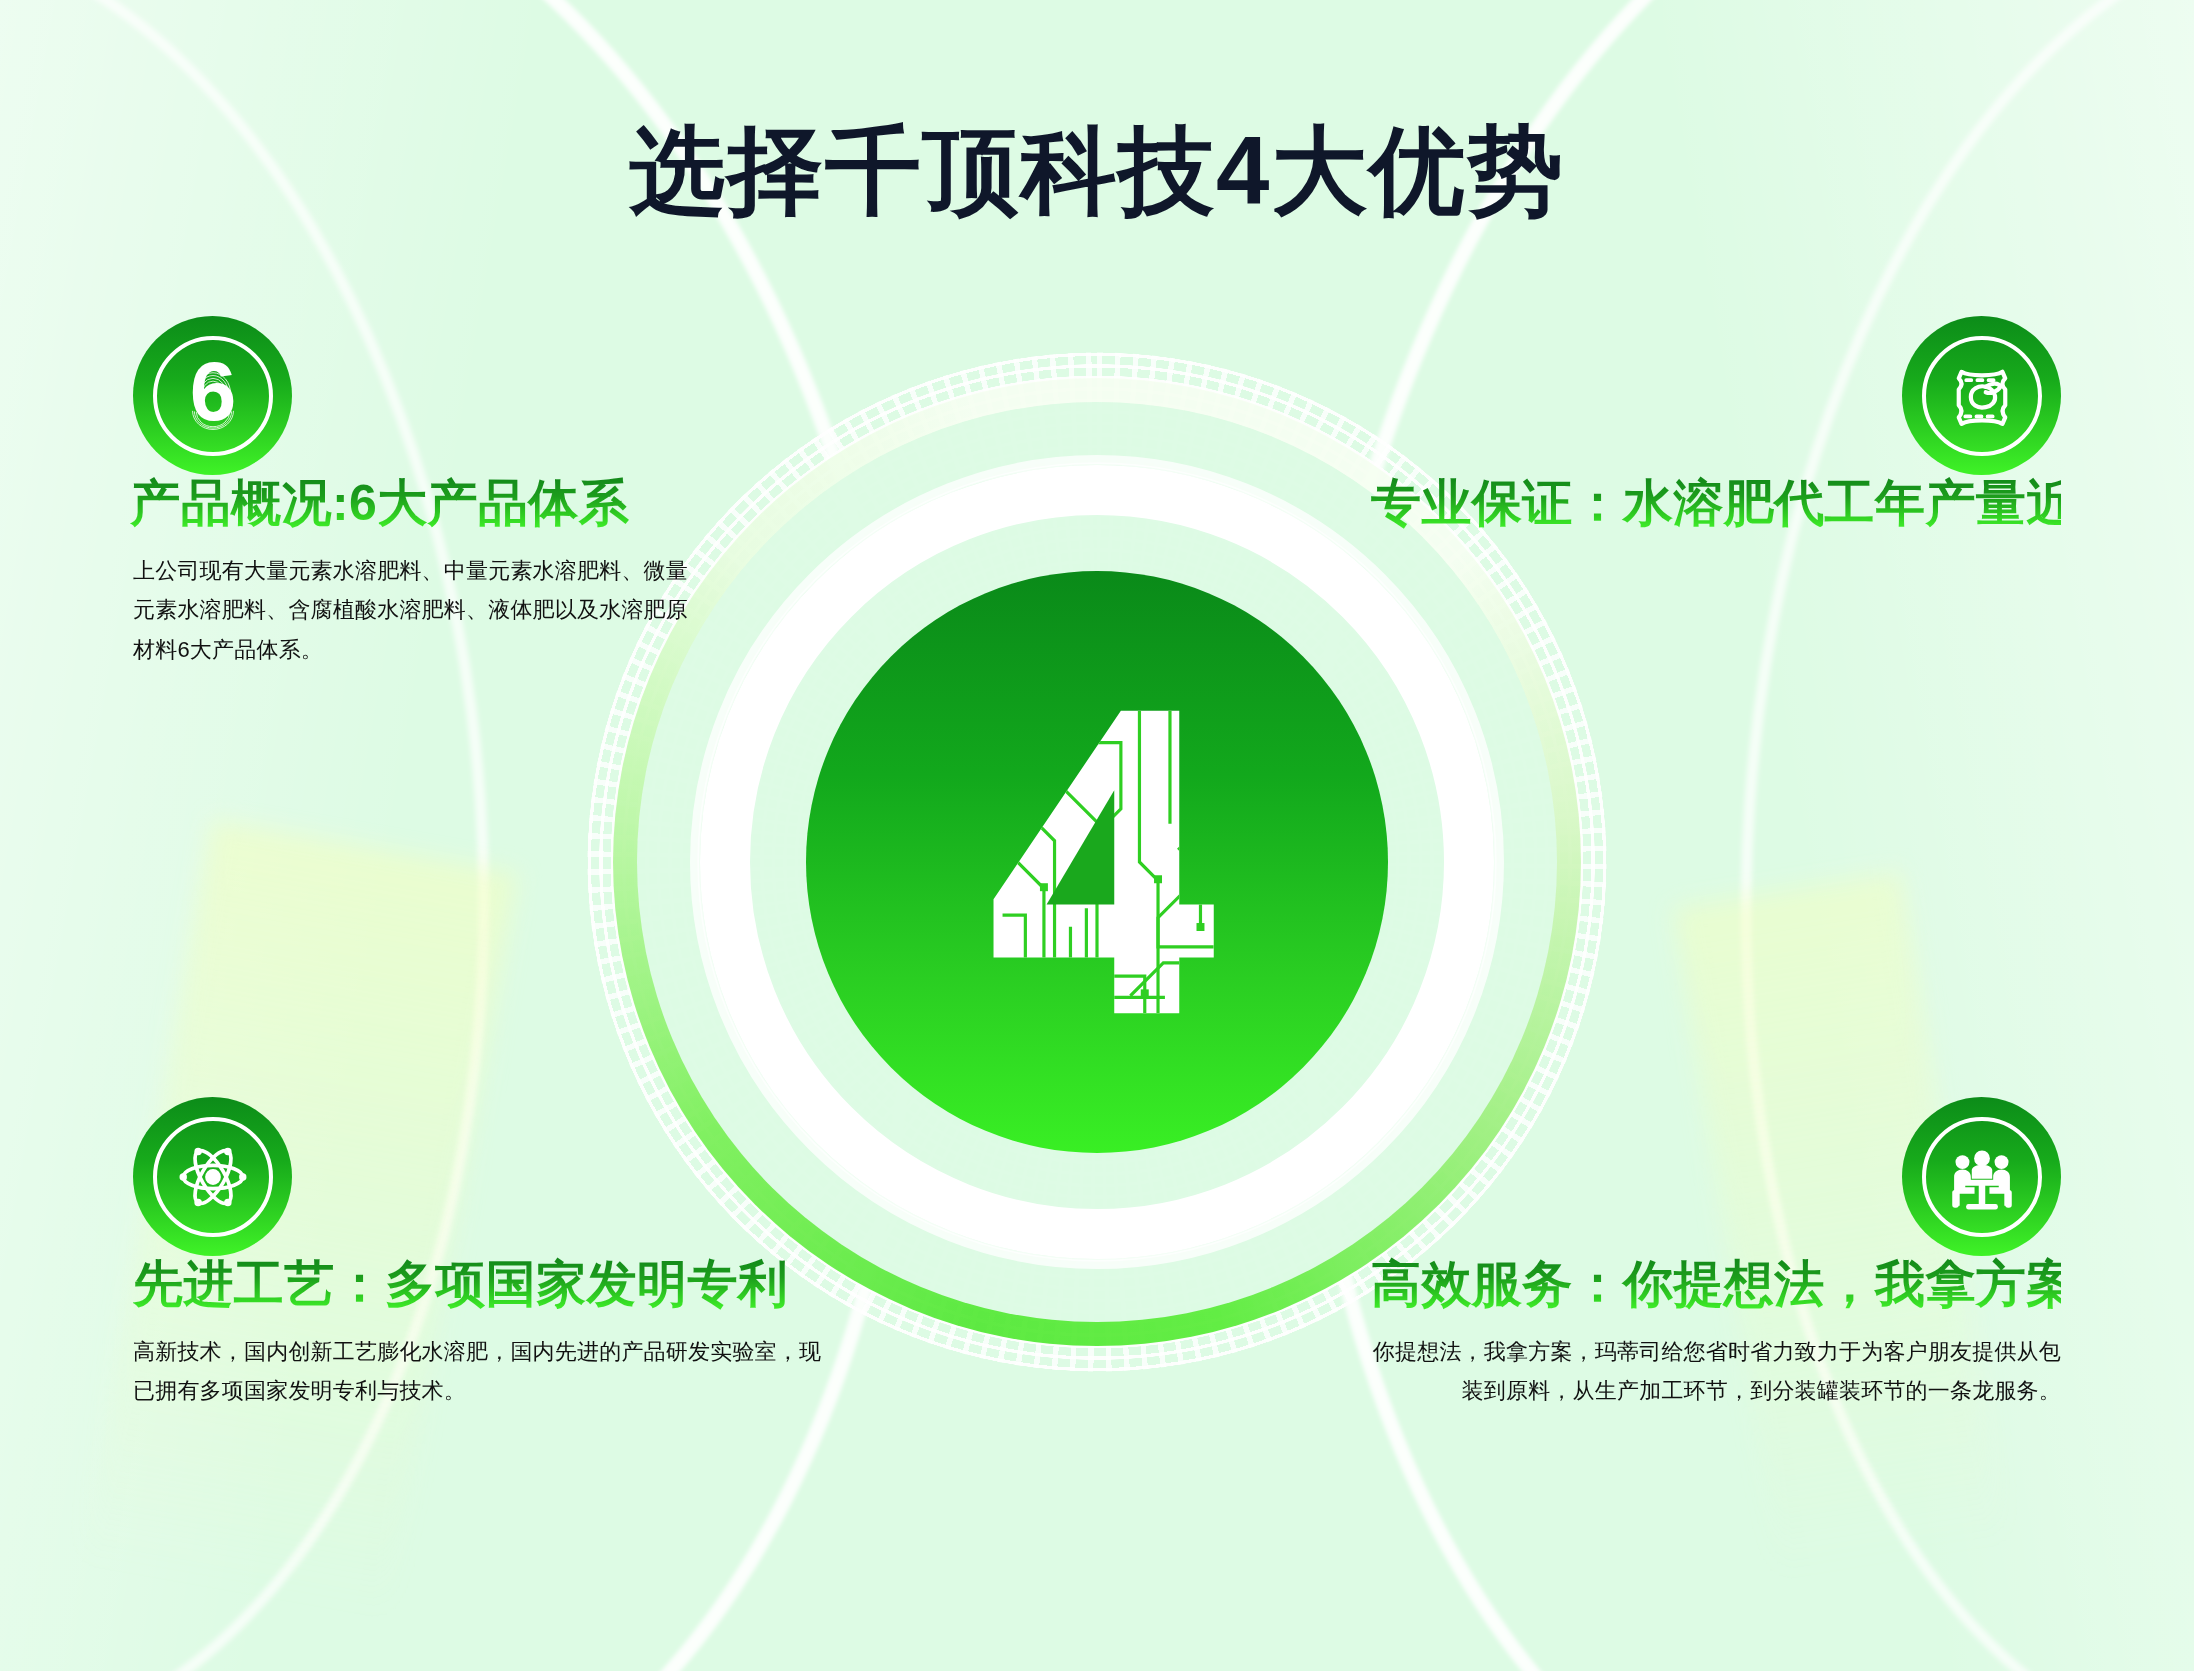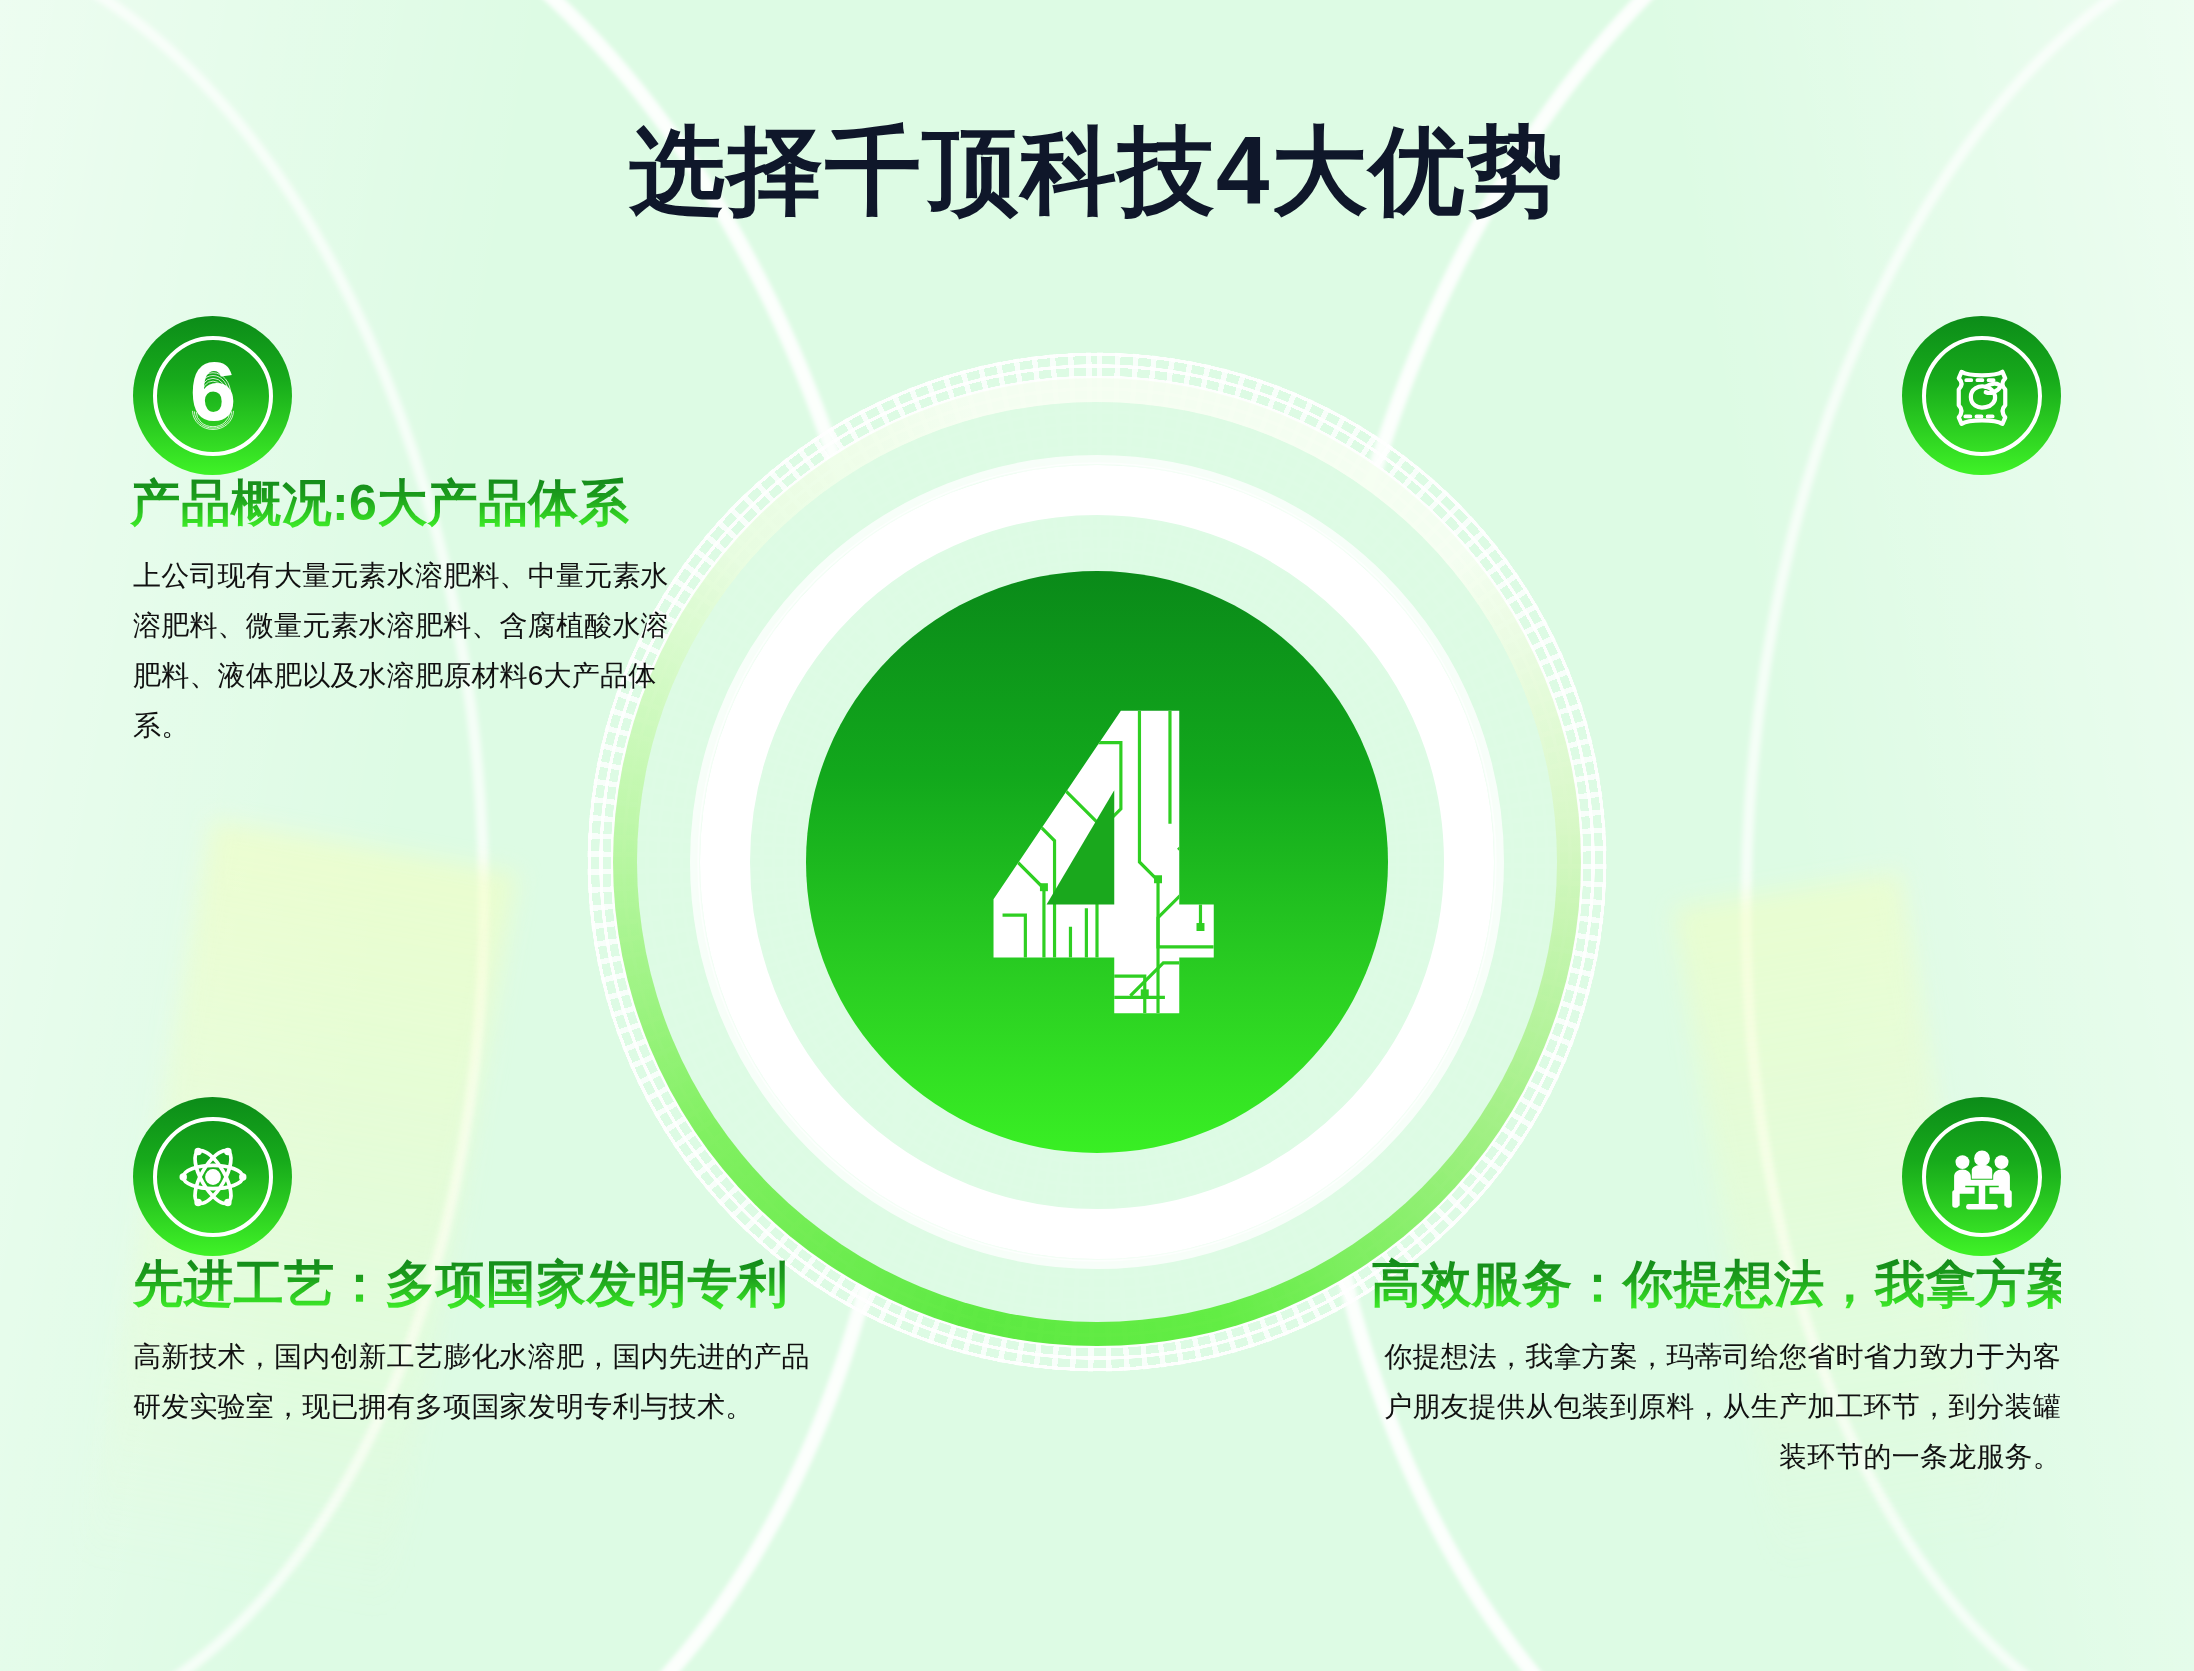--- a/index.html
+++ b/index.html
@@ -234,21 +234,21 @@
     white-space: nowrap;
     background-image: linear-gradient(180deg, #12871a 0%, #1c9d1c 38%, #2fce22 72%, #43f52b 100%);
     -webkit-background-clip: text;
     background-clip: text;
     color: transparent;
     -webkit-text-fill-color: transparent;
   }
   .q-tl .q-title { margin-left: -2.7px; }
   .q-body {
     margin-top: 20.3px;
-    font-size: 28px;
+    font-size: 22px;
     line-height: 1.78;
     color: #111111;
     letter-spacing: 0.2px;
   }
   .q-tl .q-body, .q-bl .q-body { }
   .q-tl .q-body { width: 557px; }
   .q-tr .q-body { width: 553px; margin-left: auto; }
   .q-bl .q-body { width: 690px; }
   .q-br .q-body { width: 690px; margin-left: auto; }
 
@@ -359,20 +359,21 @@
                    C128 150 72 150 56 160 L50 146 C58 136 58 128 50 120 L50 86 C58 78 58 70 50 62 Z"></path>
           <path d="M76 102 C76 86 92 76 108 80 C118 82 126 90 128 100 C130 112 120 122 108 124 C90 128 76 118 76 102 Z"></path>
           <path d="M108 80 C122 70 136 72 140 80 C132 92 118 96 108 92"></path>
         </g>
         <g stroke="#ffffff" stroke-width="8" stroke-linecap="round" stroke-dasharray="11 13">
           <path d="M66 66 L134 66"></path>
           <path d="M64 144 L136 144"></path>
         </g>
       </svg>
     </div>
+    <div class="q-title">专业保证：水溶肥代工年产量近4万吨</div>
   </div>
 
   <div class="quad q-br">
     <div class="badge">
       <div class="inner-ring"></div>
       <svg class="glyph" viewBox="0 0 200 200">
         <g fill="#ffffff">
 
           <circle cx="100" cy="60" r="17"></circle>
           <path d="M78 86 C78 78 86 74 100 74 C114 74 122 78 122 86 L122 104 L78 104 Z"></path>

